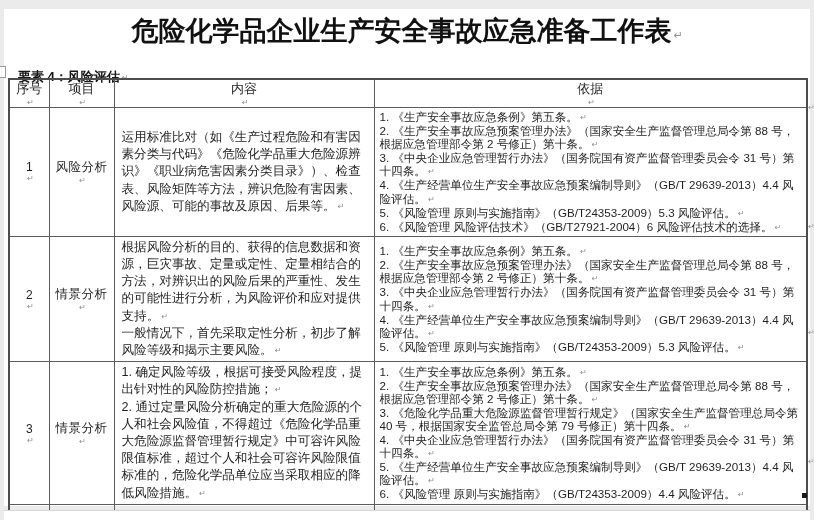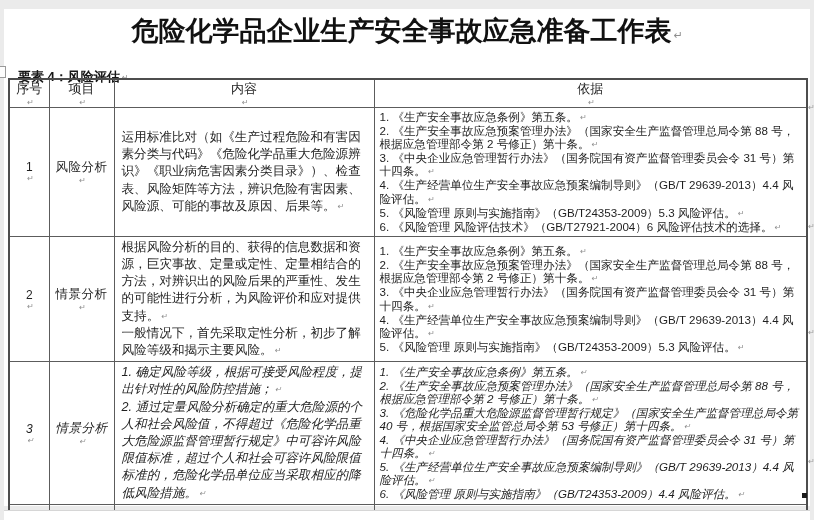--- a/index.html
+++ b/index.html
@@ -42,21 +42,21 @@
     border-collapse:collapse;table-layout:fixed;
     border:2px solid #4d4d4d;
   }
   table.main td,table.main th{
     border:1px solid #5c5c5c;padding:0;vertical-align:middle;
     overflow:hidden;
   }
   col.w-no{width:40px;} col.w-item{width:65px;}
   col.w-content{width:260px;} col.w-basis{width:433px;}
   tr.r-head{height:23px;} tr.r1 td{height:119px;} tr.r2 td{height:106px;}
-  tr.r3 td{height:129px;font-style:italic;} tr.r4 td{height:42px;}
+  tr.r3 td{height:129px;} tr.r4 td{height:42px;}
   th .inner{font-size:13px;font-weight:400;text-align:center;}
   .inner{
     box-sizing:border-box;height:100%;overflow:hidden;
     display:flex;flex-direction:column;justify-content:center;
   }
   .inner.center{align-items:center;text-align:center;}
   .c-no .inner{font-size:12px;}
   .c-item .inner{font-size:12.5px;letter-spacing:0.5px;}
   .c-content .inner{padding:2px 7px;font-size:12.6px;line-height:17.2px;text-align:left;}
   .c-basis .inner{padding:2px 5px;font-size:11.6px;line-height:13.1px;text-align:left;}
@@ -192,21 +192,21 @@
       <td class="c-content">
             <div class="inner">
               <div class="para"><span>1. 确定风险等级，根据可接受风险程度，提出针对性的风险防控措施；</span><span class="mark">↵</span></div>
               <div class="para"><span>2. 通过定量风险分析确定的重大危险源的个人和社会风险值，不得超过《危险化学品重大危险源监督管理暂行规定》中可容许风险限值标准，超过个人和社会可容许风险限值标准的，危险化学品单位应当采取相应的降低风险措施。</span><span class="mark">↵</span></div>
             </div>
           </td>
       <td class="c-basis">
             <div class="inner">
               <div class="para"><span>1. 《生产安全事故应急条例》第五条。</span><span class="mark">↵</span></div>
               <div class="para"><span>2. 《生产安全事故应急预案管理办法》（国家安全生产监督管理总局令第 88 号，根据应急管理部令第 2 号修正）第十条。</span><span class="mark">↵</span></div>
-              <div class="para"><span>3. 《危险化学品重大危险源监督管理暂行规定》（国家安全生产监督管理总局令第 40 号，根据国家安全监管总局令第 53 号修正）第十四条。</span><span class="mark">↵</span></div>
+              <div class="para"><span>3. 《危险化学品重大危险源监督管理暂行规定》（国家安全生产监督管理总局令第 40 号，根据国家安全监管总局令第 79 号修正）第十四条。</span><span class="mark">↵</span></div>
               <div class="para"><span>4. 《中央企业应急管理暂行办法》（国务院国有资产监督管理委员会令 31 号）第十四条。</span><span class="mark">↵</span></div>
               <div class="para"><span>5. 《生产经营单位生产安全事故应急预案编制导则》（GB/T 29639-2013）4.4 风险评估。</span><span class="mark">↵</span></div>
               <div class="para"><span>6. 《风险管理 原则与实施指南》（GB/T24353-2009）4.4 风险评估。</span><span class="mark">↵</span></div>
             </div>
           </td>
     </tr>
     <tr class="r4">
       <td class="c-no">
             <div class="inner center">
               <span>4</span>

